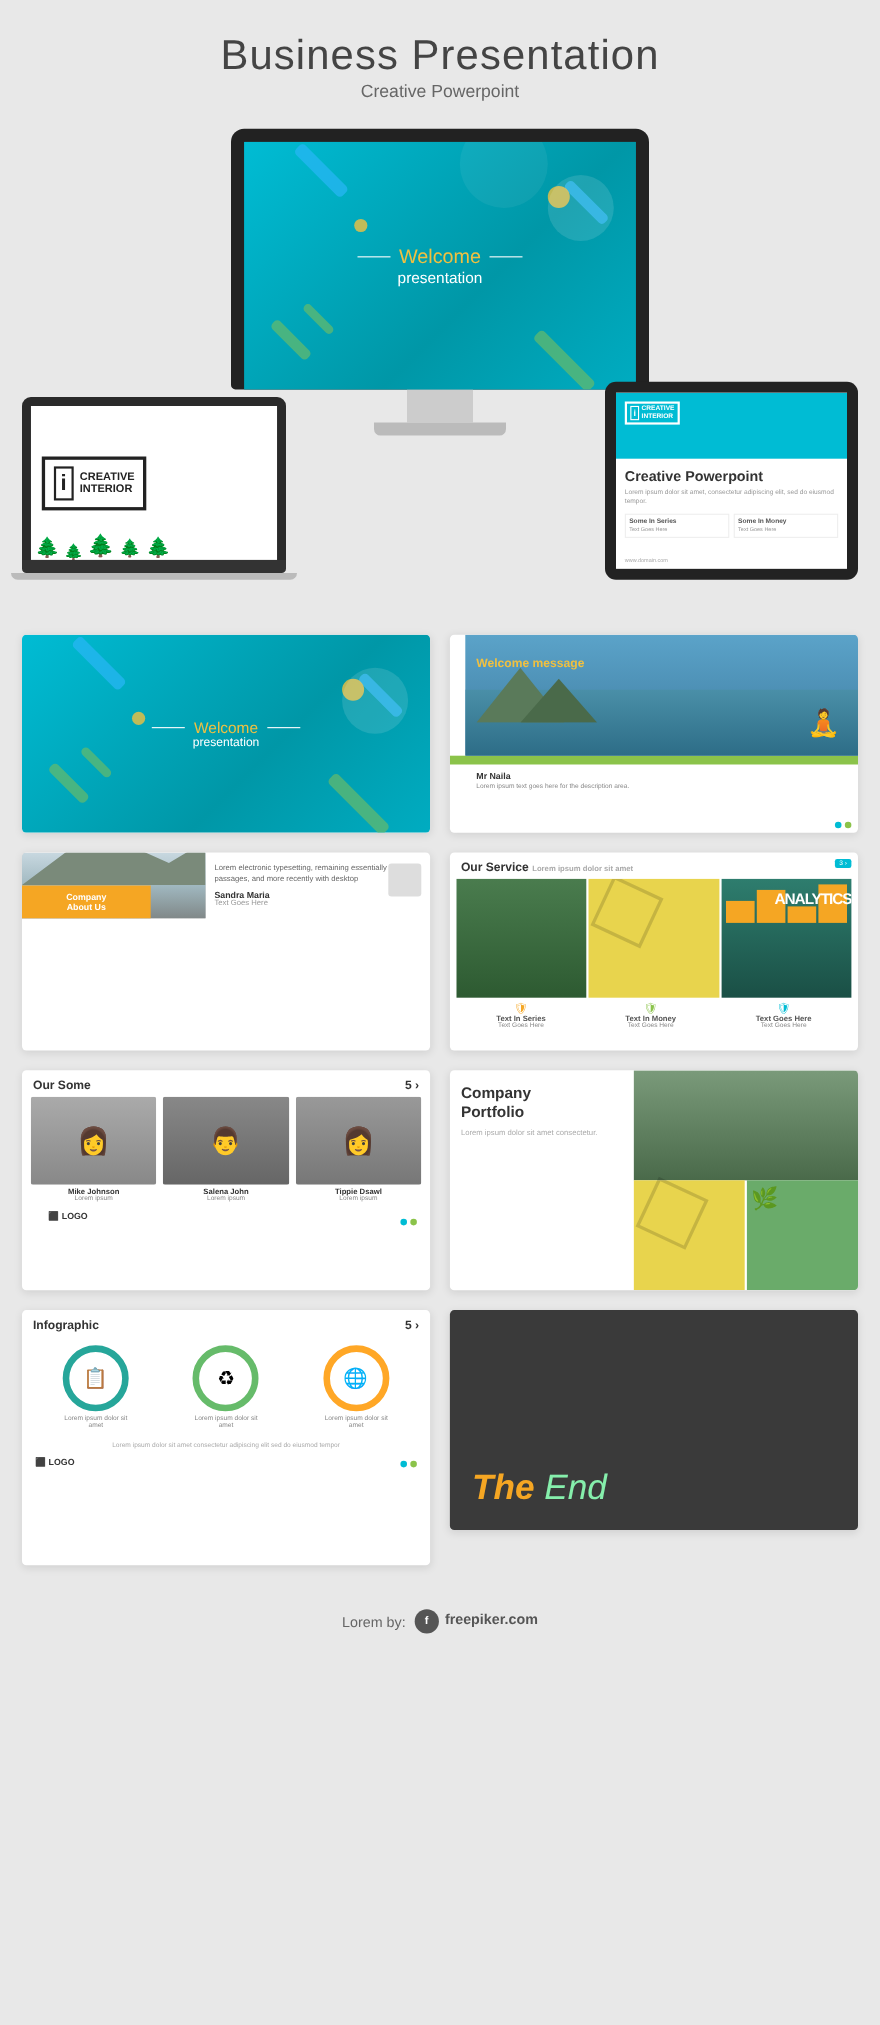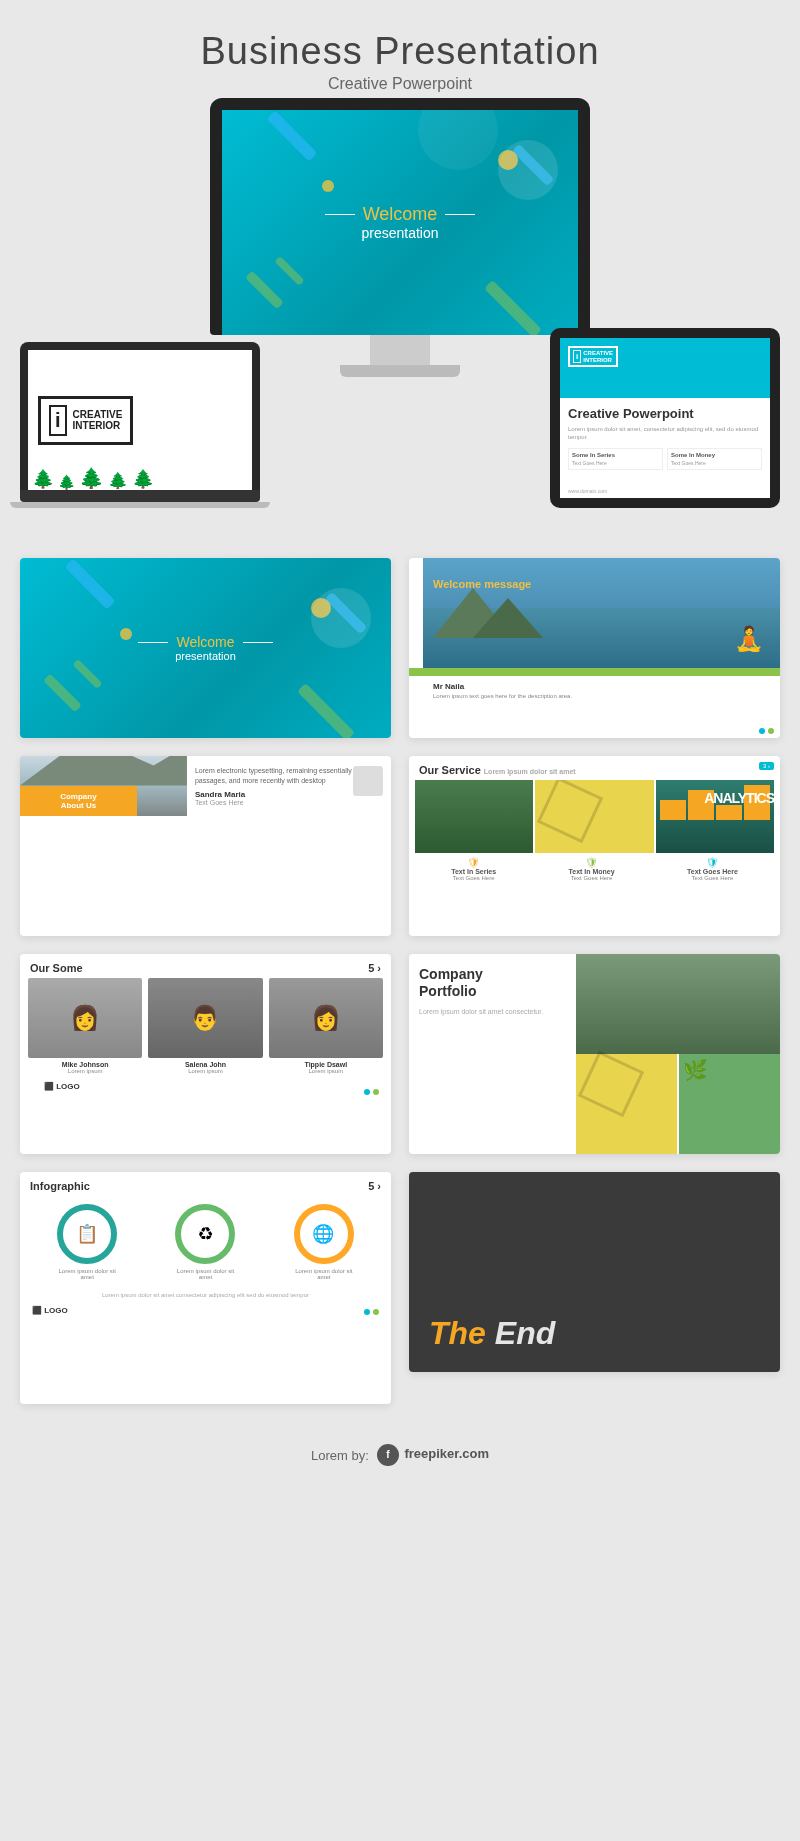--- a/index.html
+++ b/index.html
@@ -15,21 +15,21 @@
 
     .page-wrapper {
       width: 760px;
       margin: 0 auto;
       padding: 30px 0 20px;
     }
 
     
     .header {
       text-align: center;
-      margin-bottom: 5px;
+      margin-bottom: 24px;
     }
     .header-title {
       font-size: 38px;
       font-weight: 300;
       color: #444;
       letter-spacing: 1px;
     }
     .header-subtitle {
       font-size: 16px;
       color: #666;
@@ -285,21 +285,21 @@
       float: right;
     }
     .service-header {
       padding: 8px 10px 4px;
       font-size: 11px;
       font-weight: bold;
       color: #333;
     }
     .service-images {
       display: flex;
-      height: 73px;
+      height: 108px;
       gap: 2px;
       padding: 0 6px;
     }
     .service-img {
       flex: 1;
       position: relative;
       overflow: hidden;
     }
     .service-img-1 { background: linear-gradient(180deg, #4a7c4e 0%, #2d5a31 100%); }
     .service-img-2 { background: #e8d44d; position: relative; }
@@ -498,21 +498,21 @@
       background: #3a3a3a;
       display: flex;
       align-items: flex-end;
       padding: 20px;
     }
     .end-text {
       font-size: 32px;
       font-style: italic;
     }
     .end-the { color: #f5a623; font-weight: bold; }
-    .end-end { color: #e5e5e5; font-weight: bold; }
+    .end-end { color: #86efac; font-weight: normal; }
 
     
     .footer {
       text-align: center;
       padding: 20px 0 10px;
       font-size: 13px;
       color: #666;
     }
     .footer-logo {
       display: inline-flex;

